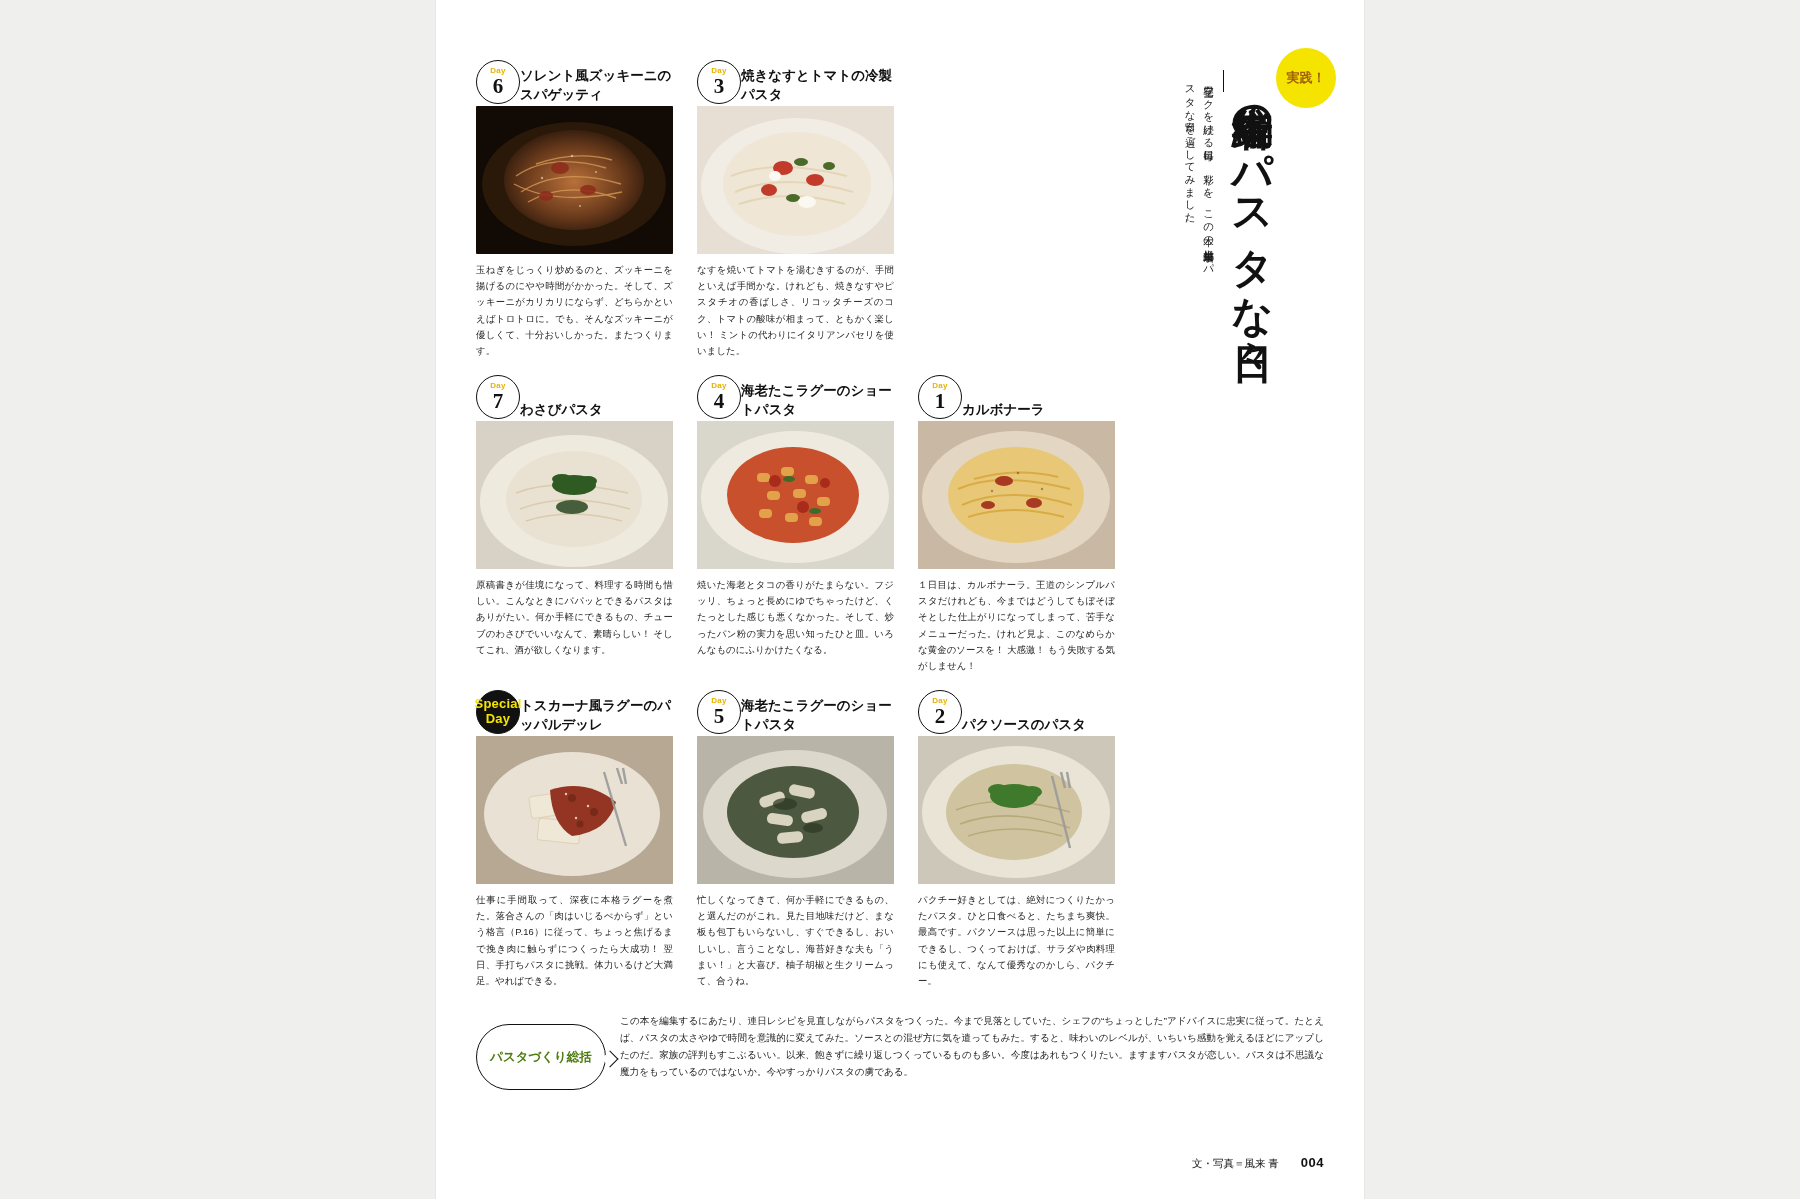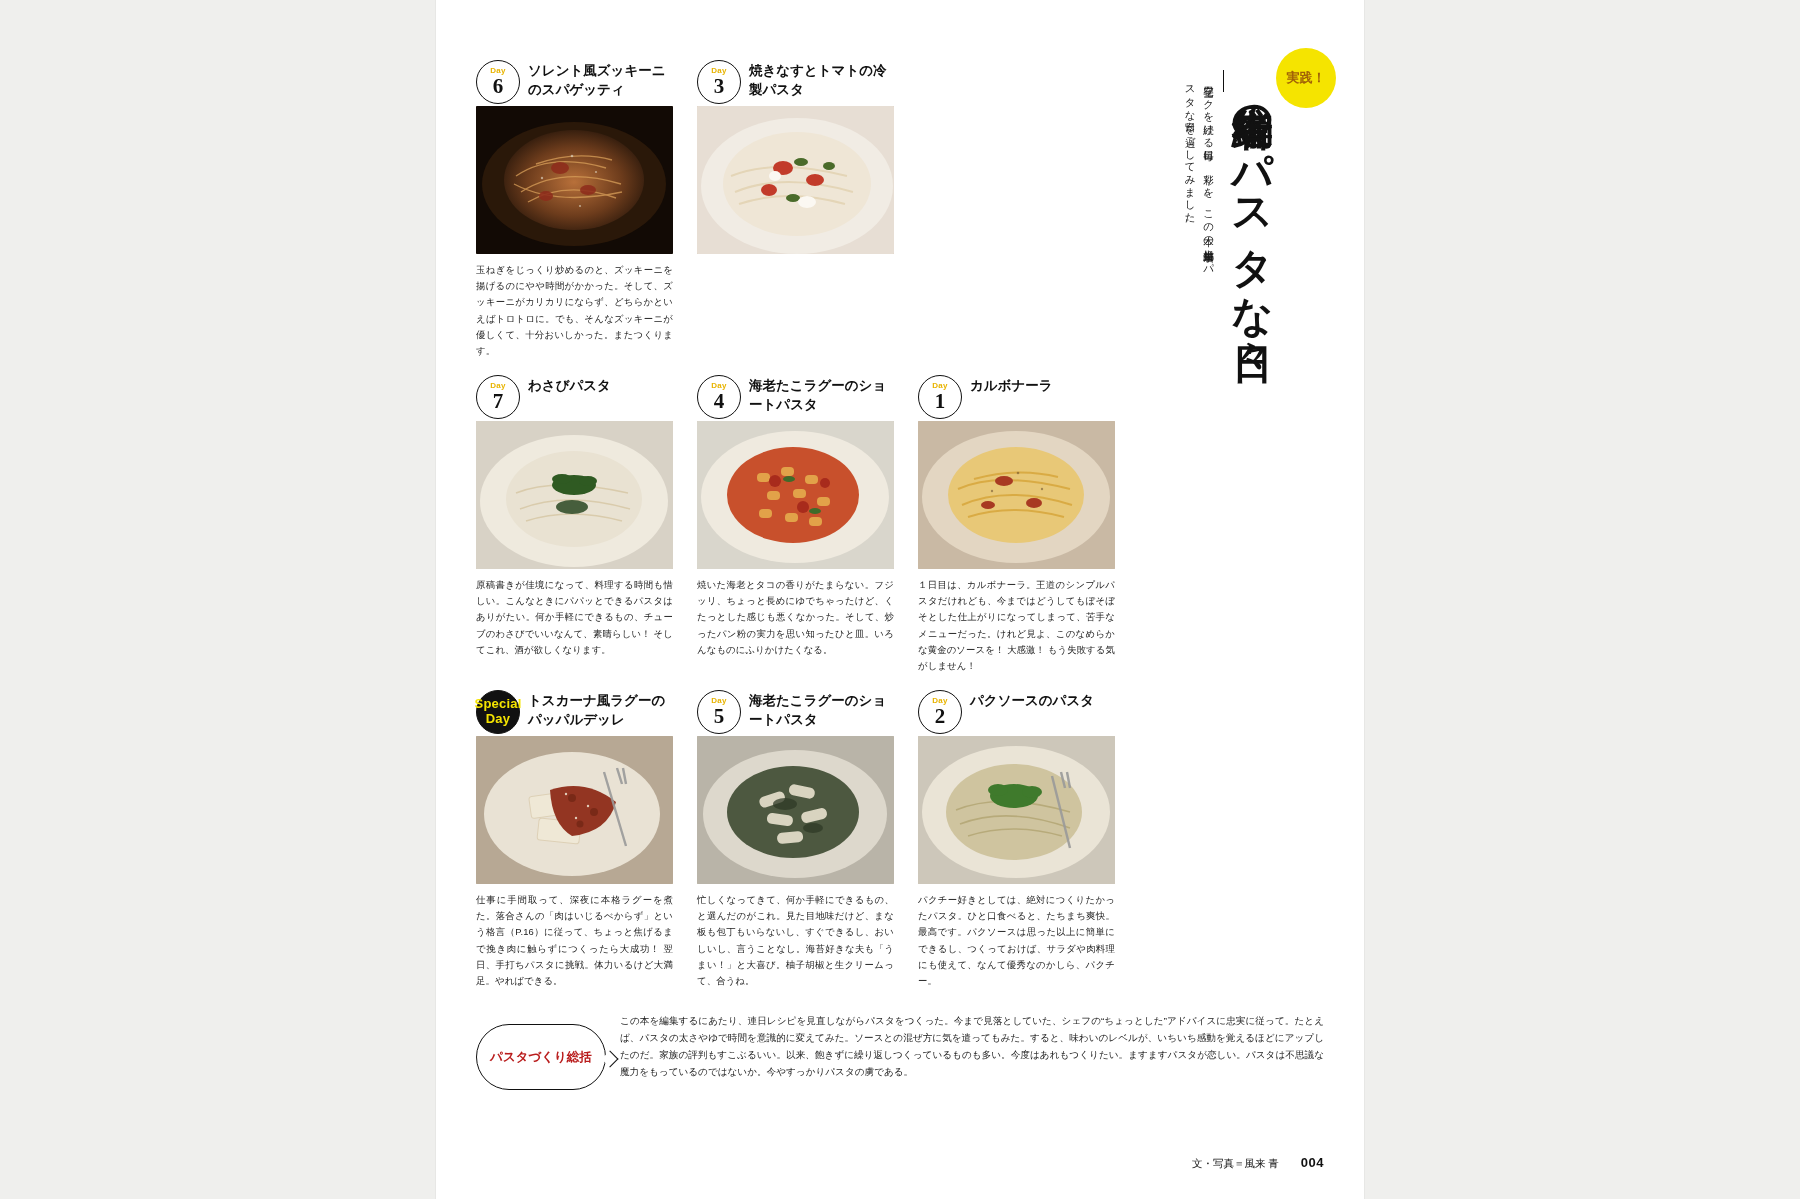--- a/index.html
+++ b/index.html
@@ -67,21 +67,21 @@
     position:absolute;
     left:40px;top:60px;
     width:640px;
   }
   .row{
     display:flex;
     gap:24px;
     margin-bottom:16px;
   }
   .card{width:197px;position:relative;}
-  .card-head{display:flex;align-items:flex-start;gap:8px;height:44px;}
+  .card-head{display:flex;align-items:flex-end;gap:0;height:44px;}
   .day-badge{
     width:42px;height:42px;border-radius:50%;
     border:1.6px solid #111;
     flex:0 0 42px;
     display:flex;flex-direction:column;
     align-items:center;justify-content:center;
     line-height:1;
     background:#fff;
   }
   .day-badge .d-label{font-size:8px;font-weight:bold;color:#e8b400;letter-spacing:0.2px;}
@@ -122,21 +122,21 @@
     display:flex;align-items:flex-start;gap:14px;
   }
   .bubble{
     position:relative;
     flex:0 0 128px;
     height:64px;
     border:1.4px solid #111;
     border-radius:34px;
     display:flex;flex-direction:column;
     align-items:center;justify-content:center;
-    font-size:12.5px;font-weight:bold;line-height:1.5;color:#b91c1c;
+    font-size:12.5px;font-weight:bold;line-height:1.5;color:#4d7c0f;
     margin-top:14px;
   }
   .bubble:after{
     content:"";position:absolute;right:-11px;top:28px;
     width:11px;height:11px;
     border-top:1.4px solid #111;
     border-right:1.4px solid #111;
     transform:rotate(45deg);
     background:#fff;
   }
@@ -243,20 +243,21 @@
                   <ellipse cx="104" cy="56" rx="7" ry="4"></ellipse>
                   <ellipse cx="96" cy="92" rx="7" ry="4"></ellipse>
                   <ellipse cx="132" cy="60" rx="6" ry="4"></ellipse>
                 </g>
               <g fill="#fbf8f2">
                   <ellipse cx="110" cy="96" rx="9" ry="6"></ellipse>
                   <ellipse cx="78" cy="70" rx="6" ry="5"></ellipse>
                 </g>
             </svg>
           </div>
+          <div class="body-text">なすを焼いてトマトを湯むきするのが、手間といえば手間かな。けれども、焼きなすやピスタチオの香ばしさ、リコッタチーズのコク、トマトの酸味が相まって、ともかく楽しい！ ミントの代わりにイタリアンパセリを使いました。</div>
         </div>
       </div>
 
       <div class="row">
 
         <div class="card">
           <div class="card-head">
             <div class="day-badge">
               <span class="d-label">Day</span>
               <span class="d-num">7</span>

